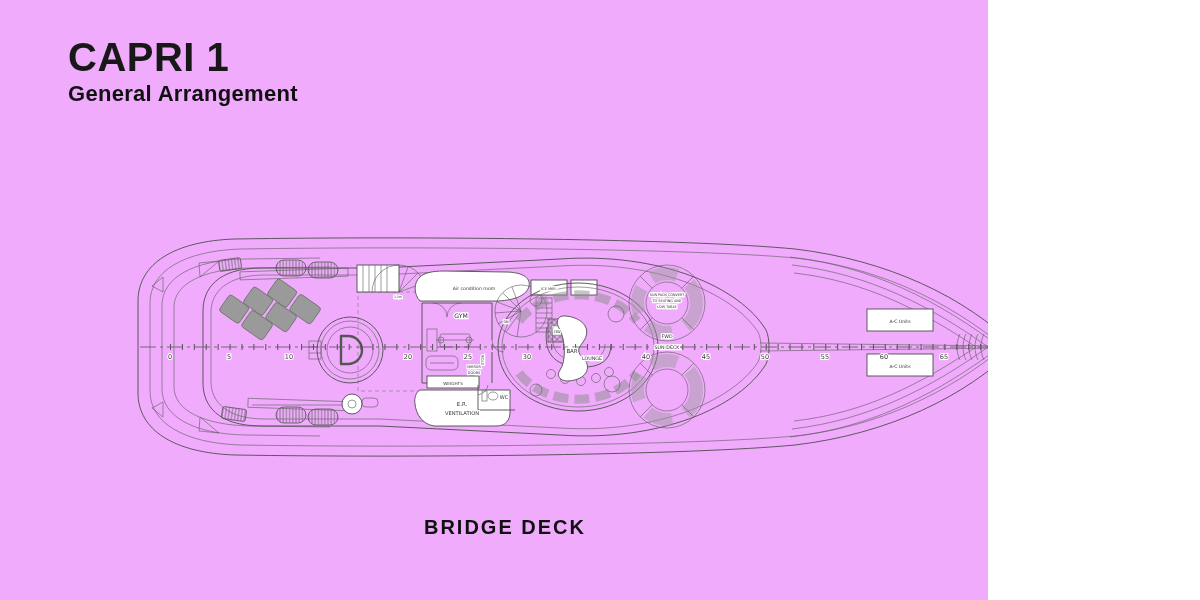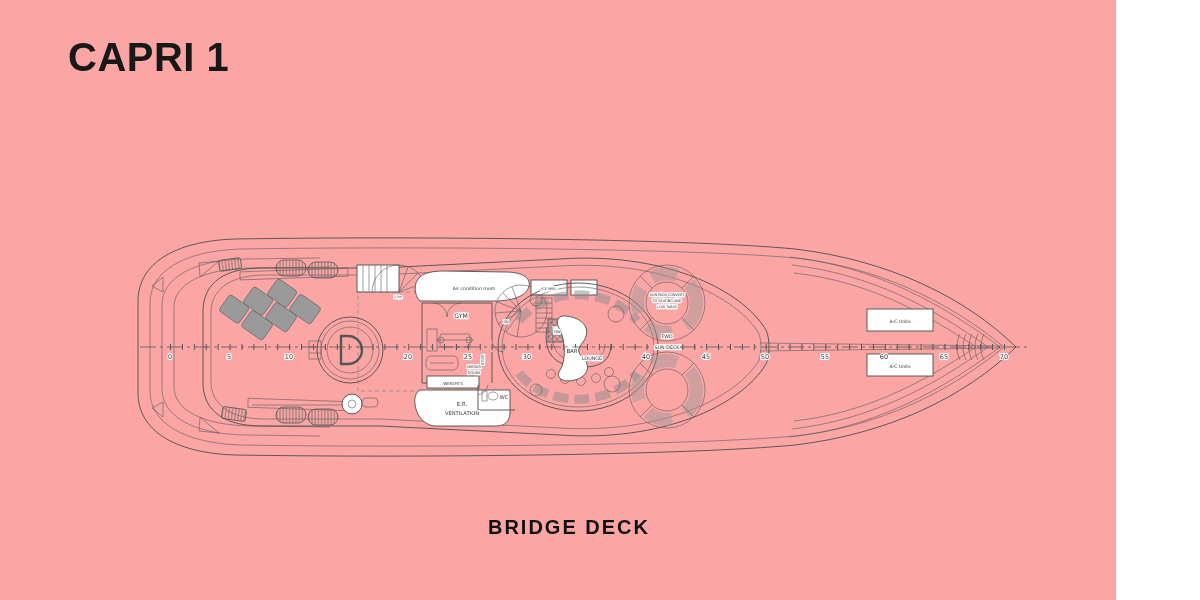--- a/index.html
+++ b/index.html
@@ -1,16 +1,16 @@
 <!DOCTYPE html>
 <html><head>
 <meta charset="utf-8">
 <style>
   html,body{margin:0;padding:0;background:#fff;}
-  .page{position:relative;width:1116px;height:600px;background:#fca5a5;overflow:hidden;
+  .page{position:relative;width:988px;height:600px;background:#f0abfc;overflow:hidden;
         font-family:"Liberation Sans",sans-serif;}
   .header{position:absolute;left:68px;top:36px;}
   .title{font-size:40px;font-weight:800;color:#181818;letter-spacing:.5px;line-height:1.05;}
   .subtitle{font-size:22px;font-weight:600;color:#101010;margin-top:3px;letter-spacing:.3px;}
   .footer{position:absolute;left:0;right:0;top:516px;text-align:center;padding-left:22px;}
   .deck{font-size:20px;font-weight:700;color:#101010;letter-spacing:2px;}
   svg{position:absolute;left:0;top:0;}
   .ln{fill:none;stroke:#4d4d4d;stroke-width:0.9;}
   .fn{fill:none;stroke:#5a5a5a;stroke-width:0.6;}
   .wt{fill:#ffffff;stroke:#4d4d4d;stroke-width:0.9;}
@@ -19,20 +19,21 @@
   .tick{font-family:"DejaVu Sans",sans-serif;fill:#3a3a3a;text-anchor:middle;font-size:6.5px;
        stroke:#fff;stroke-width:2.2;paint-order:stroke;}
 </style>
 </head>
 <body>
 
 <div class="page">
 
   <div class="header">
     <div class="title">CAPRI 1</div>
+    <div class="subtitle">General Arrangement</div>
   </div>
 
   <svg width="1200" height="600" viewBox="0 0 1200 600">
     <defs>
       <pattern id="hatchV" width="3.2" height="6" patternUnits="userSpaceOnUse">
         <line x1="1.6" y1="0" x2="1.6" y2="6" stroke="#666" stroke-width="0.8"></line>
       </pattern>
       <pattern id="hatchA" width="4" height="4" patternUnits="userSpaceOnUse" patternTransform="rotate(45)">
         <line x1="2" y1="0" x2="2" y2="4" stroke="#666" stroke-width="0.7"></line>
       </pattern>

